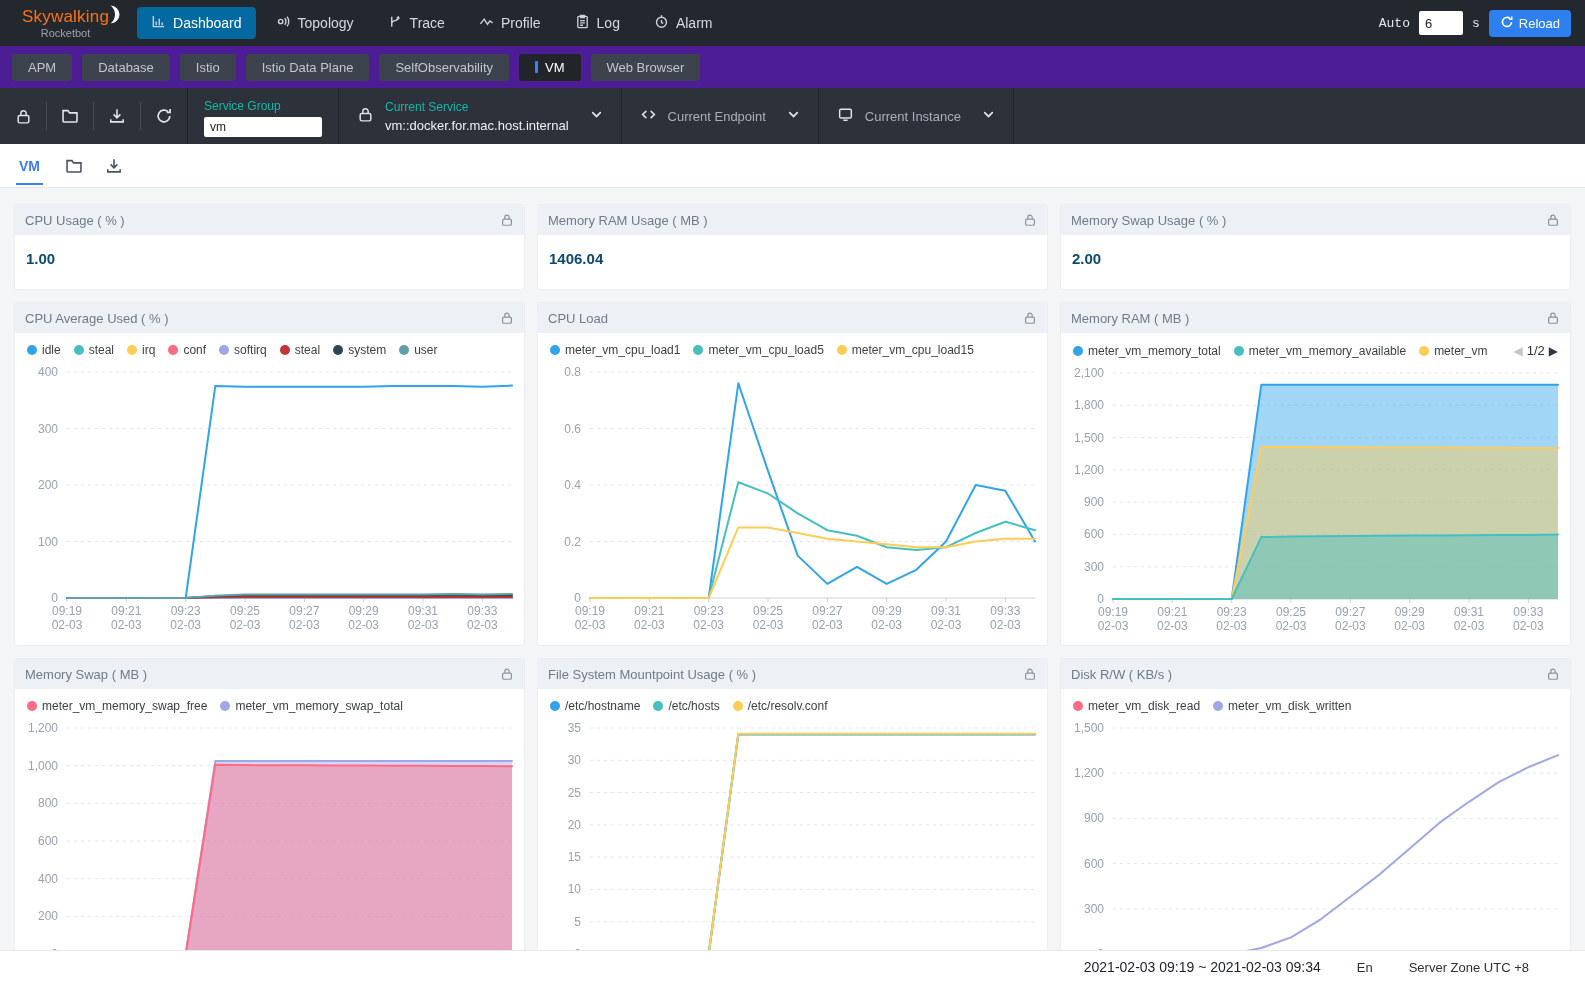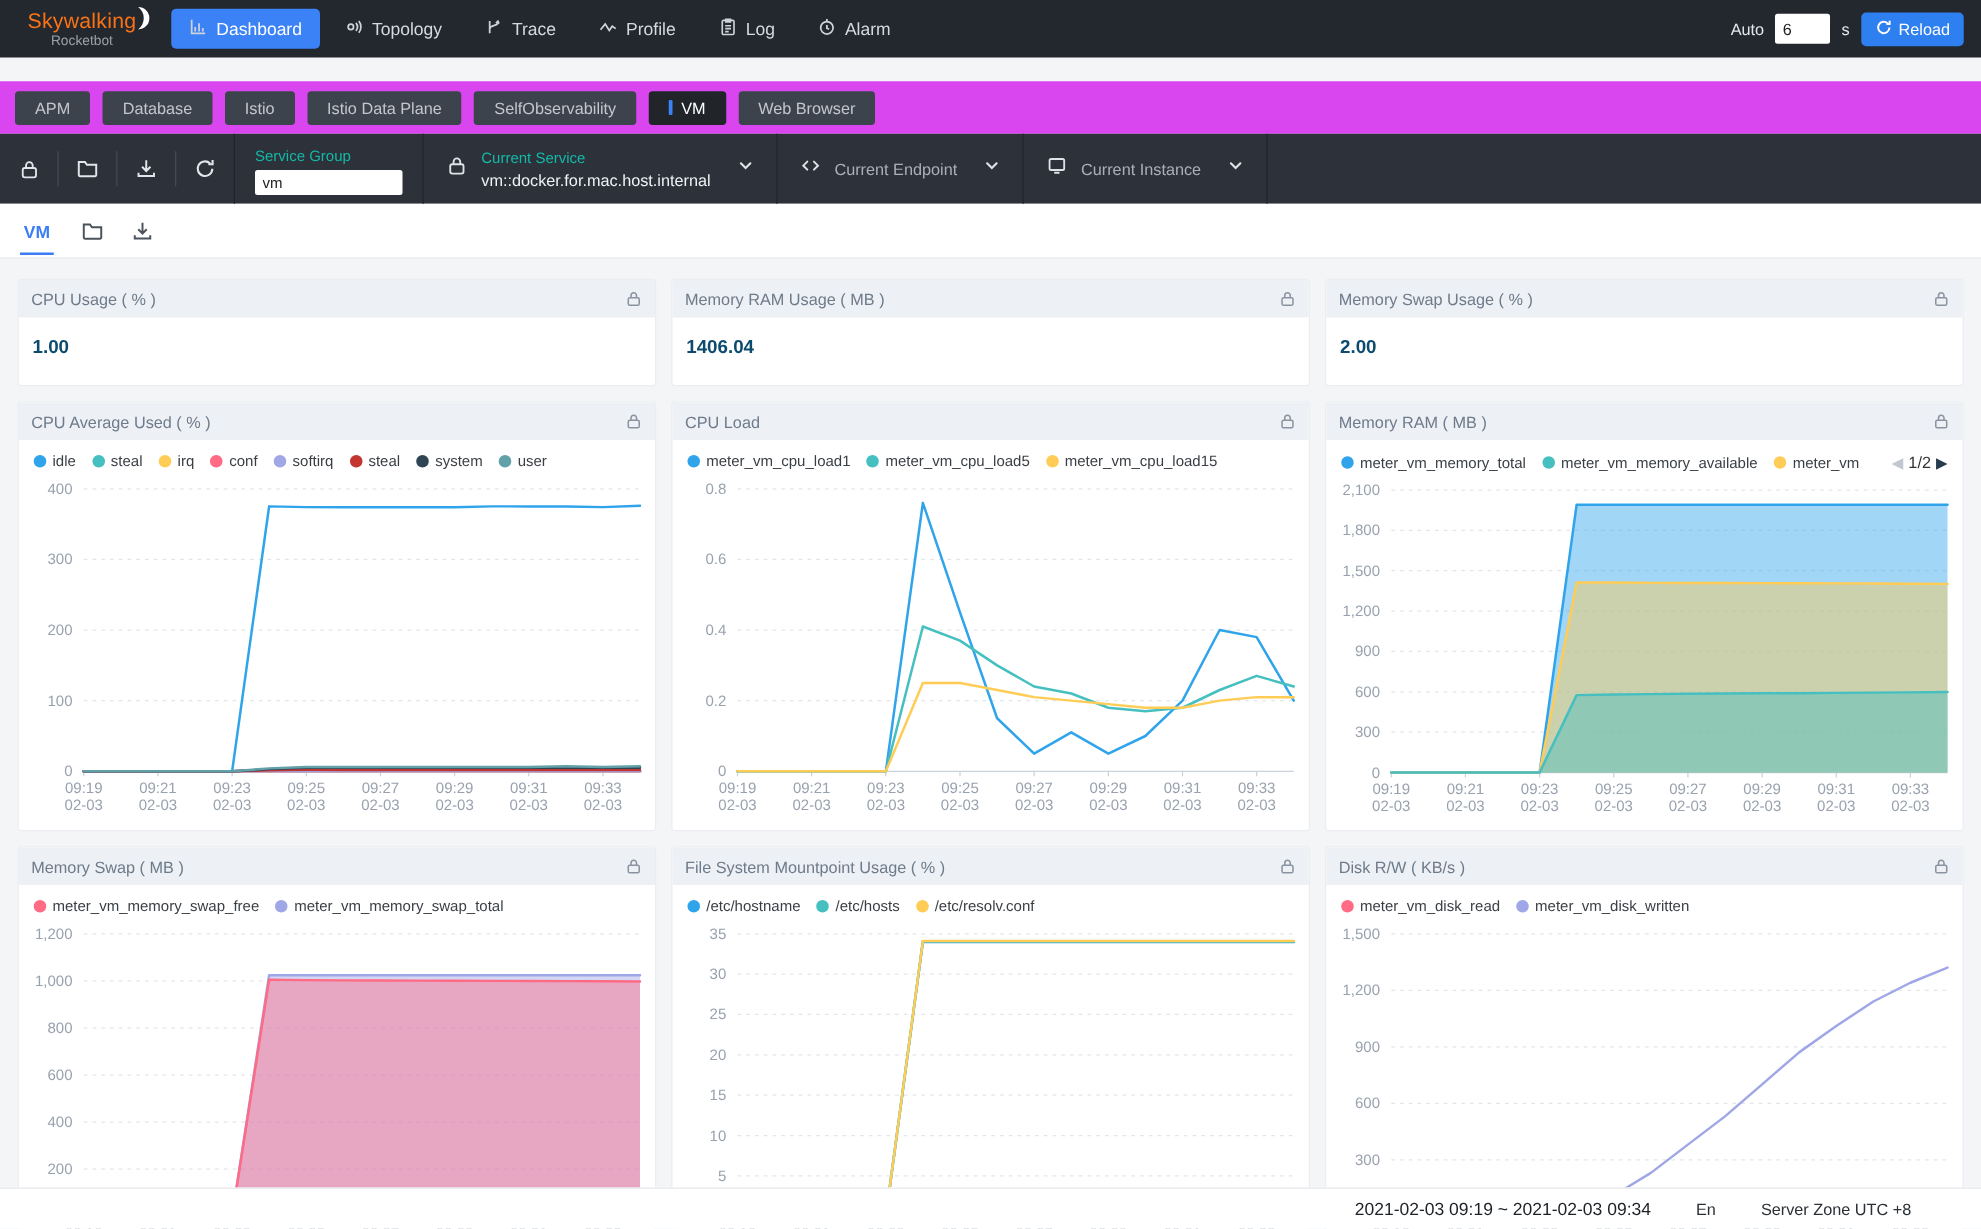--- a/index.html
+++ b/index.html
@@ -7,28 +7,28 @@
 
   
   .topbar { height:46px; background:#23272e; display:flex; align-items:center; color:#cfd3d9; padding:0 14px; }
   .logo { position:relative; margin-right:28px; line-height:1; padding-left:8px; cursor:pointer;}
   .logo-title { font-size:17px; font-weight:normal; color:#f97316; letter-spacing:.2px; }
   .logo-sub { font-size:11px; color:#9aa2ac; margin-top:3px;text-align:center; }
   .crescent { position:absolute; top:-4px; left:92px; }
   .nav { display:flex; align-items:center; gap:6px; }
   .nav-item { display:flex; align-items:center; gap:7px; font-size:14px; color:#d6dae0; padding:7px 14px; border-radius:4px; cursor:pointer; white-space:nowrap; }
   .nav-item svg { stroke:#cfd3d9; }
-  .nav-item.active { background:#3b82f6; color:#fff; }
+  .nav-item.active { background:#0369a1; color:#fff; }
   .topbar-right { margin-left:auto; display:flex; align-items:center; gap:9px; }
-  .auto-label, .auto-unit { font-size:13px; color:#e3e6ea; }
+  .auto-label, .auto-unit { font-size:13px; color:#e3e6ea;font-family:Liberation Mono, monospace; }
   .auto-input { width:44px; height:24px; border:none; border-radius:2px; font-size:13px; padding:0 6px; color:#222; background:#fff; }
   .reload-btn { display:flex; align-items:center; gap:5px; background:#2e7ff0; color:#fff; font-size:13px; border:none; border-radius:4px; height:27px; padding:0 11px; cursor:pointer; }
 
   
-  .tabbar { height:42px; background:#d946ef; display:flex; align-items:center; gap:10px; padding:16px 12px;margin-top:19px; }
+  .tabbar { height:42px; background:#4c1d95; display:flex; align-items:center; gap:10px; padding:16px 12px; }
   .dtab { background:#3d434c; color:#c2c7ce; font-size:13px; padding:6px 16px; border-radius:3px; cursor:pointer; display:flex; align-items:center; white-space:nowrap; }
   .dtab.active { background:#212529; color:#fff; }
   .vm-bar { display:inline-block; width:3px; height:12px; background:#3b82f6; border-radius:1px; margin-right:7px; }
 
   
   .toolbar { height:56px; background:#2c313a; display:flex; align-items:center; color:#aab0b8; }
   .icon-btn { width:46px; height:100%; display:flex; align-items:center; justify-content:center; color:#e2e6eb; cursor:pointer; }
   .icon-btn svg { stroke:#e2e6eb; }
   .sep { width:1px; height:28px; background:#454b53; }
   .vsep { width:1px; height:56px; background:#21252b; }

